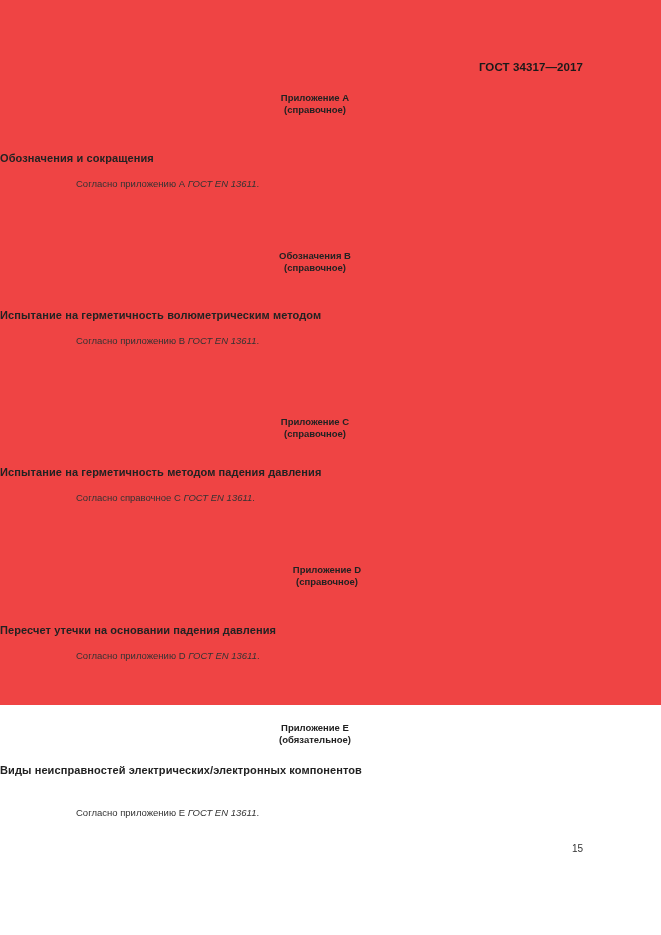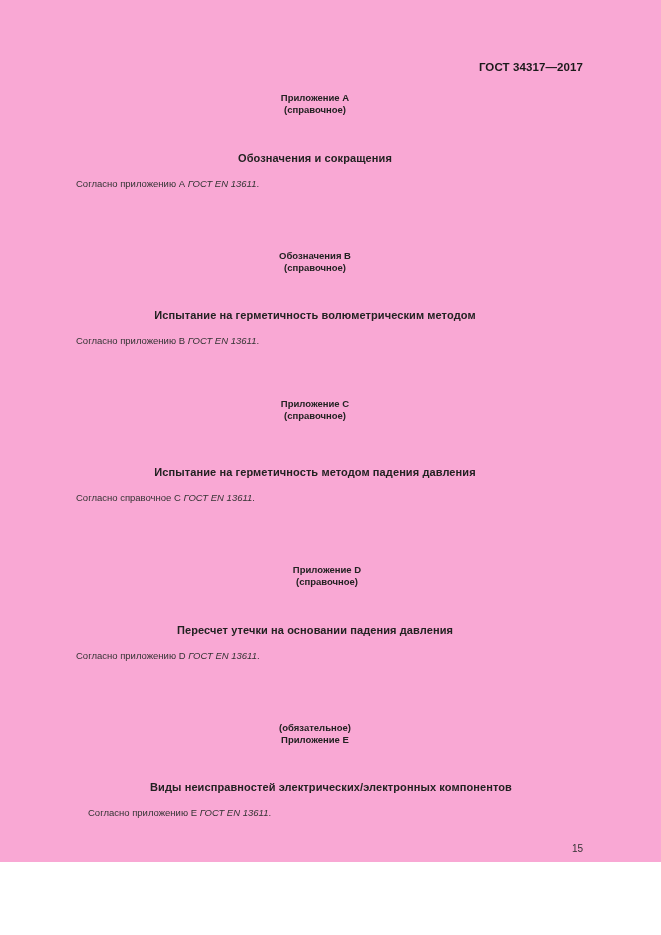--- a/index.html
+++ b/index.html
@@ -11,22 +11,22 @@
       width: 661px;
       height: 935px;
       position: relative;
       overflow: hidden;
       font-family: "Liberation Sans", sans-serif;
       color: #222222;
     }
     .page {
       position: absolute;
       left: 0; top: 0;
-      width: 661px; height: 862px;
-      background: #f9a8d4;
+      width: 661px; height: 705px;
+      background: #ef4444;
     }
     .doc-code {
       position: absolute;
       top: 61px;
       right: 78px;
       font-size: 11.5px;
       font-weight: bold;
       color: #1a1a1a;
       letter-spacing: 0.1px;
     }
@@ -37,21 +37,21 @@
       text-align: center;
       font-size: 9.5px;
       font-weight: bold;
       line-height: 12px;
       color: #222222;
     }
     .annex-title {
       position: absolute;
       left: 0;
       width: 630px;
-      text-align: center;
+      text-align: left;
       font-size: 11px;
       font-weight: bold;
       color: #222222;
       letter-spacing: 0.1px;
     }
     .annex-body {
       position: absolute;
       left: 76px;
       font-size: 9.5px;
       color: #333333;
@@ -82,36 +82,36 @@
   <div class="annex-title" style="top:152px;">Обозначения и сокращения</div>
   <div class="annex-body" style="top:178px;"><span>Согласно приложению А </span><em>ГОСТ EN 13611</em><span>.</span></div>
 
   <div class="annex-label" style="top:250px;">
     <div>Обозначения В</div>
     <div>(справочное)</div>
   </div>
   <div class="annex-title" style="top:309px;">Испытание на герметичность волюметрическим методом</div>
   <div class="annex-body" style="top:335px;"><span>Согласно приложению В </span><em>ГОСТ EN 13611</em><span>.</span></div>
 
-  <div class="annex-label" style="top:398px;text-align:center;">
+  <div class="annex-label" style="top:416px;text-align:center;">
     <div>Приложение С</div>
     <div>(справочное)</div>
   </div>
   <div class="annex-title" style="top:466px;">Испытание на герметичность методом падения давления</div>
   <div class="annex-body" style="top:492px;"><span>Согласно справочное С </span><em>ГОСТ EN 13611</em><span>.</span></div>
 
   <div class="annex-label" style="top:564px;margin-left:12px;">
     <div>Приложение D</div>
     <div>(справочное)</div>
   </div>
   <div class="annex-title" style="top:624px;">Пересчет утечки на основании падения давления</div>
   <div class="annex-body" style="top:650px;"><span>Согласно приложению D </span><em>ГОСТ EN 13611</em><span>.</span></div>
 
   <div class="annex-label" style="top:722px;">
+    <div>Приложение Е</div>
     <div>(обязательное)</div>
-    <div>Приложение Е</div>
   </div>
-  <div class="annex-title" style="top:781px;margin-left:16px;">Виды неисправностей электрических/электронных компонентов</div>
-  <div class="annex-body" style="top:807px;margin-left:12px;"><span>Согласно приложению Е </span><em>ГОСТ EN 13611</em><span>.</span></div>
+  <div class="annex-title" style="top:764px;">Виды неисправностей электрических/электронных компонентов</div>
+  <div class="annex-body" style="top:807px;"><span>Согласно приложению Е </span><em>ГОСТ EN 13611</em><span>.</span></div>
 
   <div class="page-number">15</div>
 
 </div>
 
 </body></html>

